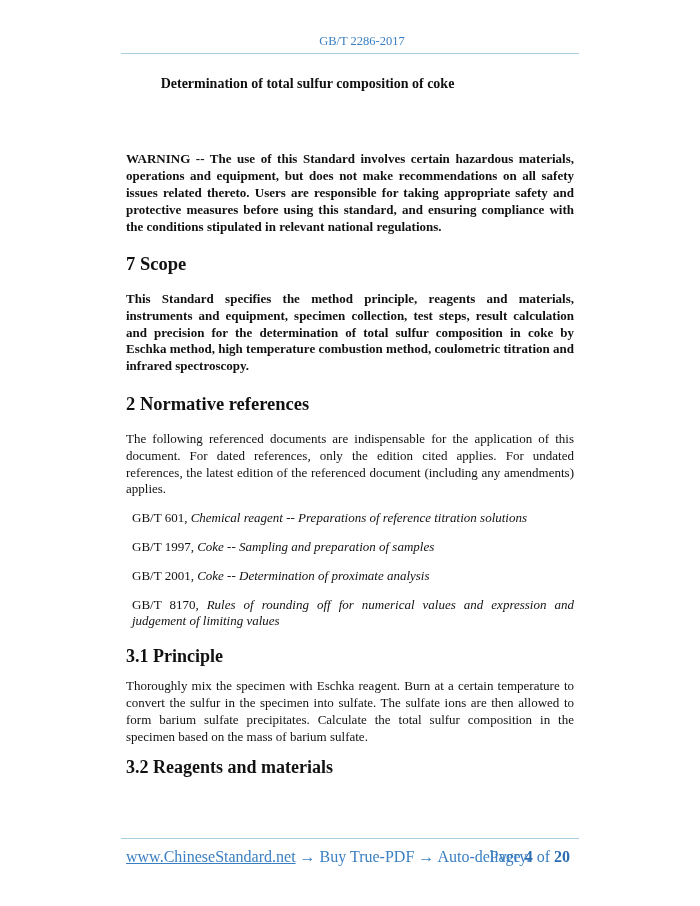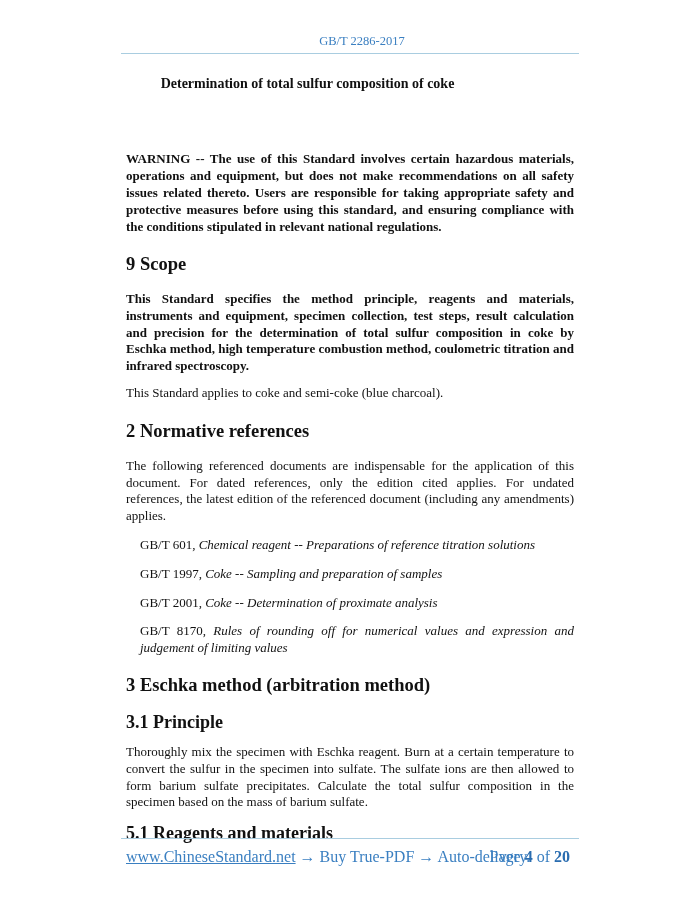--- a/index.html
+++ b/index.html
@@ -11,63 +11,61 @@
     .rule { position: absolute; left: 121px; width: 458px; height: 1px; background: #a9cde0; }
     .rule.top { top: 53px; }
     .rule.bot { top: 838px; }
     .title { position: absolute; top: 76px; left: 0; width: 615px; text-align: center;
              font-weight: bold; font-size: 14px; }
     .content { position: absolute; left: 126px; width: 448px; top: 150px; }
     .warning { font-weight: bold; font-size: 13px; line-height: 17px; text-align: justify; margin: 0; }
     h2 { font-size: 18.5px; font-weight: bold; margin: 0; }
     h3 { font-size: 18px; font-weight: bold; margin: 0; }
     p { font-size: 13px; line-height: 16.8px; text-align: justify; margin: 0; }
-    .ref { margin-left: 14px; font-size: 13px; line-height: 16.8px; text-align: justify; }
+    .ref { margin-left: 6px; font-size: 13px; line-height: 16.8px; text-align: justify; }
     .ref i { font-style: italic; }
     .footer { position: absolute; top: 848px; left: 126px; width: 448px; font-size: 16px; color: #3a7fc1; }
     .footer .link { text-decoration: underline; color: #3a7fc1; cursor: pointer; }
     .footer .pg { position: absolute; right: 4px; top: 0; }
     .footer .pg b { font-weight: bold; color: #2a6db0; }
   </style>
 </head>
 <body>
 
 <div class="page">
   <div class="hdr">GB/T 2286-2017</div>
   <div class="rule top"></div>
 
   <div class="title">Determination of total sulfur composition of coke</div>
 
   <div class="content">
     <p class="warning">WARNING -- The use of this Standard involves certain hazardous materials, operations and equipment, but does not make recommendations on all safety issues related thereto. Users are responsible for taking appropriate safety and protective measures before using this standard, and ensuring compliance with the conditions stipulated in relevant national regulations.</p>
 
-    <h2 style="margin-top:19px;">9 Scope</h2>
+    <h2 style="margin-top:19px;">7 Scope</h2>
     <p style="margin-top:16px;font-weight:bold;">This Standard specifies the method principle, reagents and materials, instruments and equipment, specimen collection, test steps, result calculation and precision for the determination of total sulfur composition in coke by Eschka method, high temperature combustion method, coulometric titration and infrared spectroscopy.</p>
-    <p style="margin-top:10px;">This Standard applies to coke and semi-coke (blue charcoal).</p>
 
     <h2 style="margin-top:19px;">2 Normative references</h2>
     <p style="margin-top:16px;">The following referenced documents are indispensable for the application of this document. For dated references, only the edition cited applies. For undated references, the latest edition of the referenced document (including any amendments) applies.</p>
 
     <div class="ref" style="margin-top:12px;">
       <span>GB/T 601, </span><i>Chemical reagent -- Preparations of reference titration solutions</i>
     </div>
     <div class="ref" style="margin-top:12px;">
       <span>GB/T 1997, </span><i>Coke -- Sampling and preparation of samples</i>
     </div>
     <div class="ref" style="margin-top:12px;">
       <span>GB/T 2001, </span><i>Coke -- Determination of proximate analysis</i>
     </div>
     <div class="ref" style="margin-top:12px;">
       <span>GB/T 8170, </span><i>Rules of rounding off for numerical values and expression and judgement of limiting values</i>
     </div>
 
-    <h2 style="margin-top:18px;">3 Eschka method (arbitration method)</h2>
     <h3 style="margin-top:16px;">3.1 Principle</h3>
     <p style="margin-top:11px;">Thoroughly mix the specimen with Eschka reagent. Burn at a certain temperature to convert the sulfur in the specimen into sulfate. The sulfate ions are then allowed to form barium sulfate precipitates. Calculate the total sulfur composition in the specimen based on the mass of barium sulfate.</p>
-    <h3 style="margin-top:12px;">5.1 Reagents and materials</h3>
+    <h3 style="margin-top:12px;">3.2 Reagents and materials</h3>
   </div>
 
   <div class="rule bot"></div>
   <div class="footer">
     <span class="link">www.ChineseStandard.net</span><span> → Buy True-PDF → Auto-delivery.</span>
     <span class="pg"><span>Page </span><b>4</b><span> of </span><b>20</b></span>
   </div>
 </div>
 
 </body></html>

